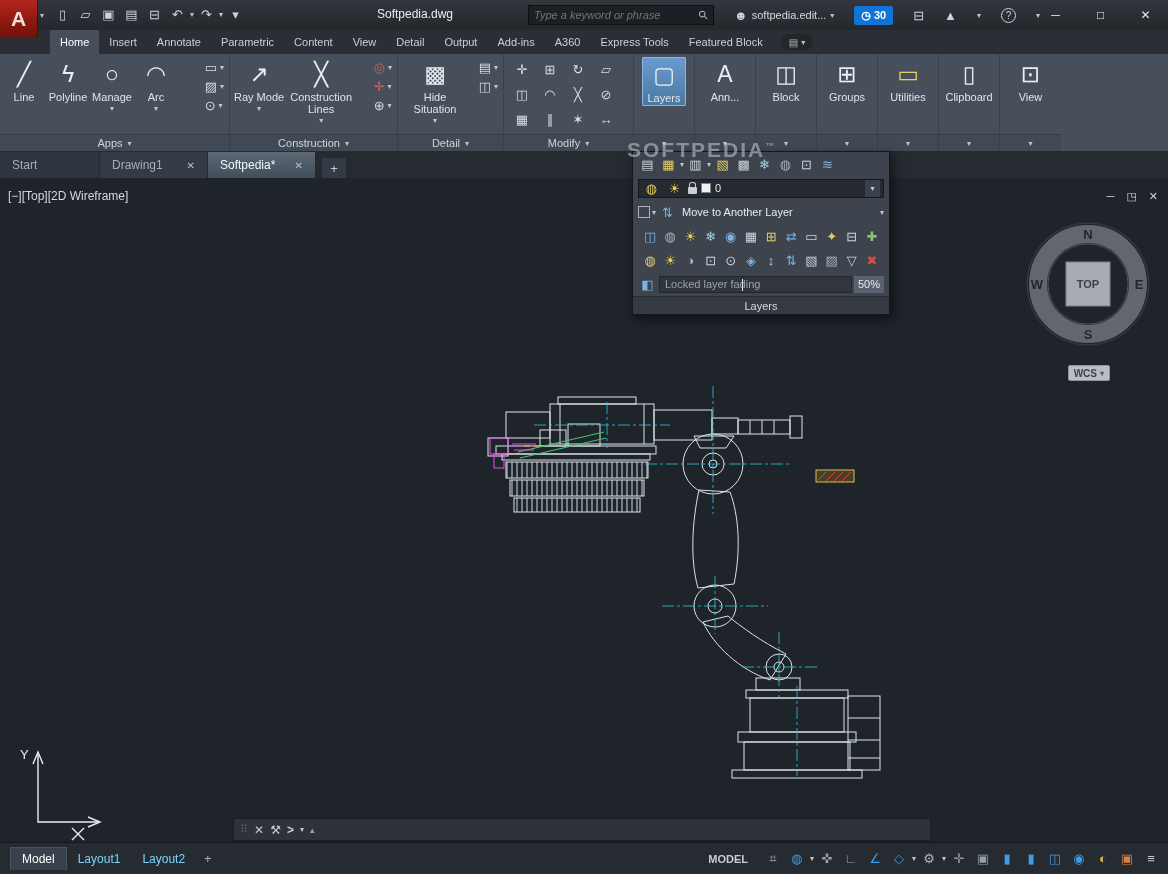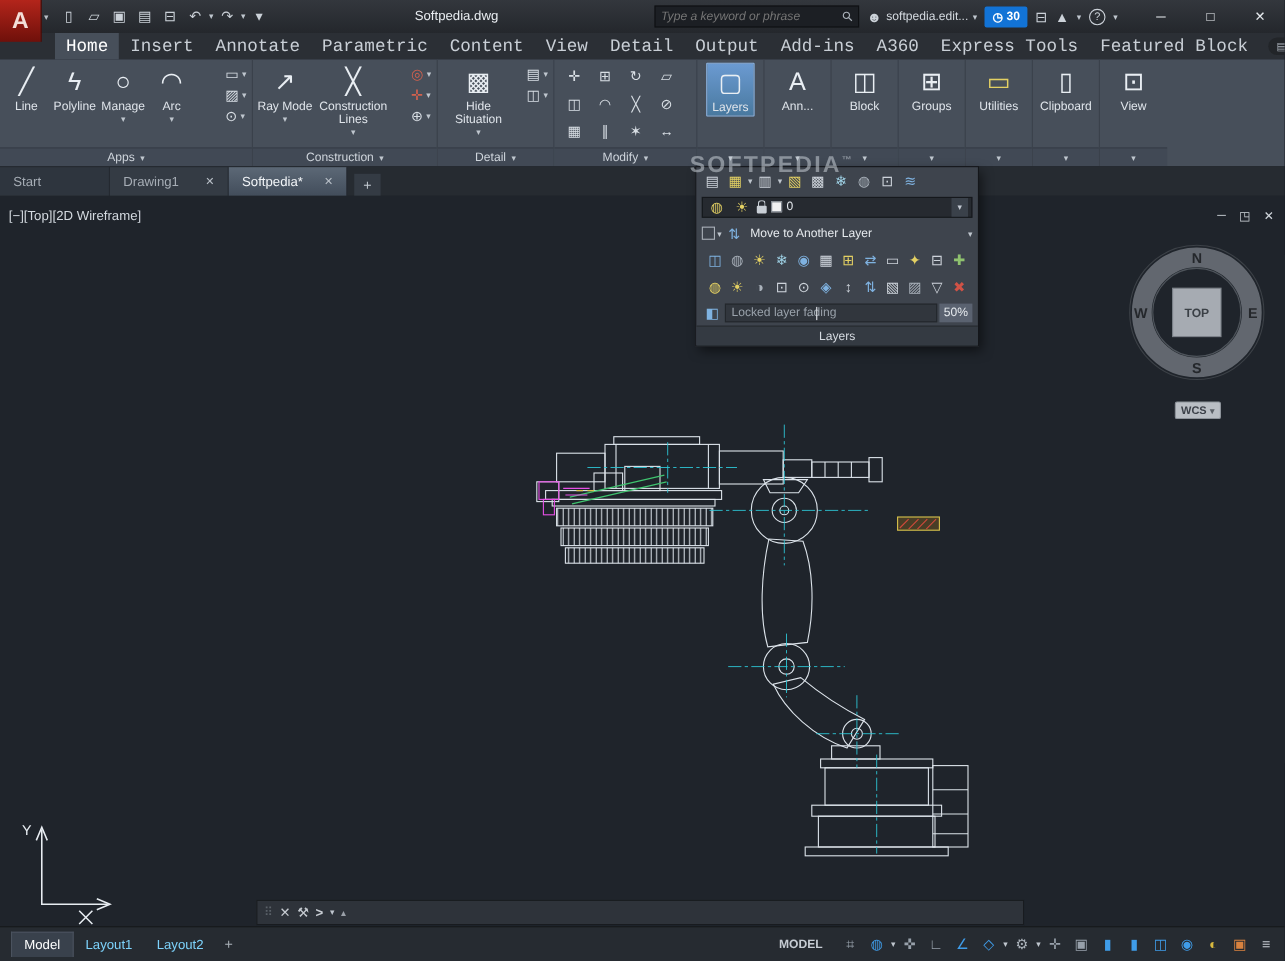--- a/index.html
+++ b/index.html
@@ -7,34 +7,34 @@
   #app{position:relative;width:1168px;height:874px;background:#20252c;overflow:hidden;}
 
   
   #titlebar{position:absolute;top:0;left:0;right:0;height:30px;background:linear-gradient(#33373d,#24272c);color:#d6dbe0;}
   #app-logo{position:absolute;left:0;top:0;width:38px;height:38px;background:linear-gradient(#b3251b,#6f100a);z-index:30;display:flex;align-items:center;justify-content:center;font-size:21px;font-weight:bold;color:#f3ded8;border-right:1px solid #4a0c07;}
   #app-logo-caret{position:absolute;left:40px;top:11px;font-size:8px;color:#b9bfc6;z-index:30;}
   .qwrap{position:absolute;left:52px;top:3px;display:flex;align-items:center;gap:2px;}
   .qi{width:21px;height:23px;display:flex;align-items:center;justify-content:center;font-size:13px;color:#ccd2d9;}
   .cr9{font-size:8px;color:#bfc6ce;display:inline-flex;align-items:center;}
   #tb-title{position:absolute;left:330px;top:7px;width:170px;text-align:center;font-size:12px;color:#e8ecf0;}
-  .tb-right{position:absolute;right:152px;top:4px;display:flex;align-items:center;gap:7px;height:22px;}
+  .tb-right{position:absolute;right:128px;top:4px;display:flex;align-items:center;gap:20px;height:22px;}
   #searchbox{width:186px;height:20px;background:#1c1f24;border:1px solid #0e1013;display:flex;align-items:center;padding:0 5px;gap:4px;}
   #searchbox input{flex:1;background:transparent;border:none;outline:none;font-style:italic;font-size:11px;color:#8d949d;}
   #search-glyph{display:inline-block;transform:rotate(-45deg);font-size:12px;color:#aab1b9;}
   .acct{display:flex;align-items:center;gap:4px;font-size:11px;color:#d4d9df;}
   #trial-badge{display:flex;align-items:center;gap:3px;background:#1273d6;border-radius:2px;height:19px;padding:0 7px;color:#fff;font-size:11px;font-weight:bold;}
   .tbico{font-size:13px;color:#ccd2d9;display:inline-flex;align-items:center;}
   #help-circle{width:15px;height:15px;border:1px solid #ccd2d9;border-radius:50%;display:flex;align-items:center;justify-content:center;font-size:10px;color:#ccd2d9;}
   #win-controls{position:absolute;right:0;top:0;height:30px;display:flex;}
   .wc{width:45px;height:30px;display:flex;align-items:center;justify-content:center;font-size:12px;color:#e6eaee;}
 
   
   #ribbon-tabs{position:absolute;top:30px;left:0;right:0;height:24px;background:#2b2f35;display:flex;align-items:stretch;padding-left:50px;}
-  .rtab{padding:0 10px;font-size:16px;color:#c9cfd6;display:flex;align-items:center;white-space:nowrap;font-family:Liberation Mono, monospace;}
+  .rtab{padding:0 10px;font-size:11px;color:#c9cfd6;display:flex;align-items:center;white-space:nowrap;}
   .rtab.active{background:#474f5a;color:#ffffff;}
   .ribbon-toggle{margin-left:8px;align-self:center;height:16px;background:#222529;border-radius:8px;display:flex;align-items:center;gap:3px;padding:0 8px;color:#aeb5bd;font-size:10px;}
 
   
   #ribbon{position:absolute;top:54px;left:0;right:0;height:97px;background:#474f5a;display:flex;}
   .panel{position:relative;height:100%;border-right:1px solid #3a414b;display:flex;flex-direction:column;}
   .panel-body{flex:1;display:flex;align-items:flex-start;padding:3px 2px 0 2px;}
   .panel-title{height:17px;font-size:11px;color:#ced4db;display:flex;align-items:center;justify-content:center;gap:5px;background:#414955;border-top:1px solid #363d46;}
   .bigbtn{min-width:44px;max-width:70px;display:flex;flex-direction:column;align-items:center;gap:1px;padding:1px 2px;color:#dfe4ea;}
   .bigbtn .ic{height:32px;display:flex;align-items:center;justify-content:center;font-size:23px;color:#e9eef3;}

